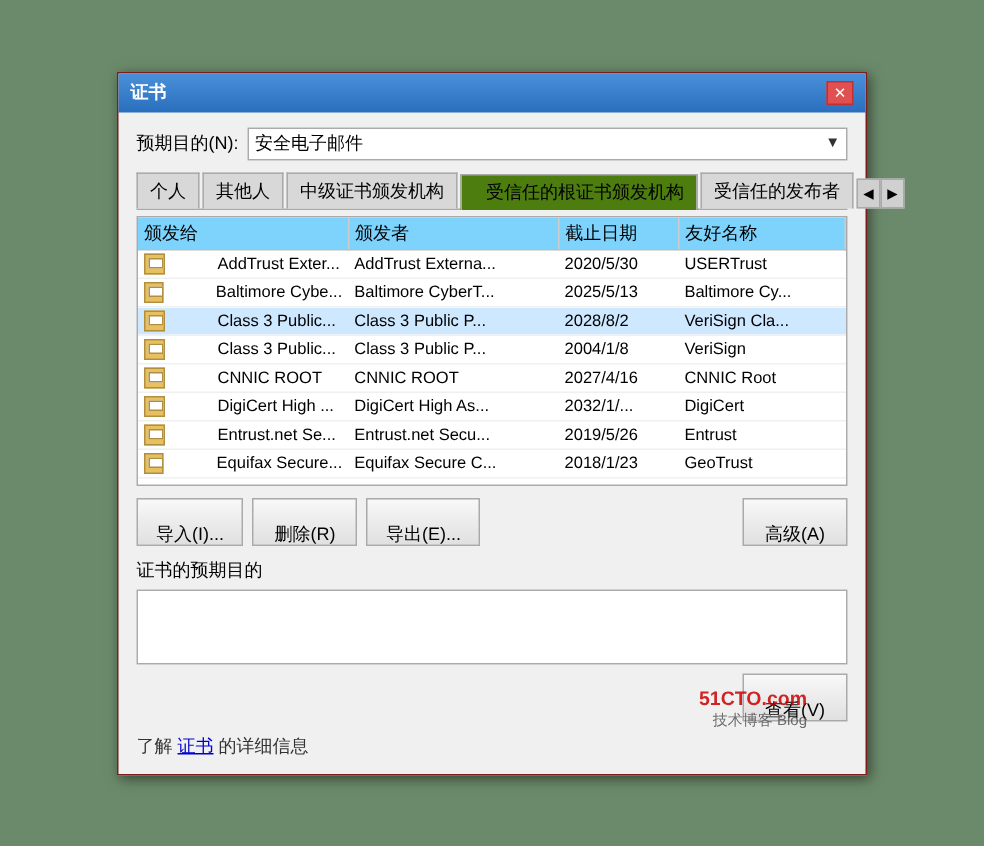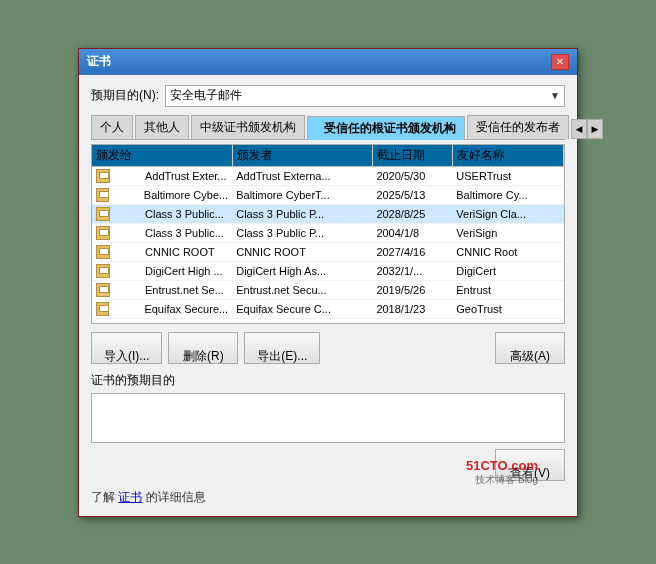--- a/index.html
+++ b/index.html
@@ -86,22 +86,22 @@
       padding: 3px 8px;
       border: 1px solid #aaa;
       background: #d8d8d8;
       cursor: pointer;
       font-size: 12px;
       margin-right: 2px;
       border-bottom: none;
       white-space: nowrap;
     }
     .tab.active {
-      background: #7dd3fc;
-      font-weight: bold;
+      background: #4d7c0f;
+      font-weight: normal;
       position: relative;
       bottom: -1px;
       z-index: 1;
       padding-left: 16px;
     }
     .tab-scroll-btns {
       display: flex;
       margin-left: auto;
     }
     .tab-scroll-btn {
@@ -120,21 +120,21 @@
       background: white;
       height: 180px;
       overflow-y: auto;
       overflow-x: hidden;
     }
     .cert-table {
       width: 100%;
       border-collapse: collapse;
     }
     .cert-table thead tr th {
-      background: #0369a1;
+      background: #7dd3fc;
       border-right: 1px solid #ccc;
       border-bottom: 1px solid #bbb;
       padding: 2px 4px;
       text-align: left;
       font-size: 12px;
       font-weight: normal;
       white-space: nowrap;
     }
     .cert-table tbody tr {
       cursor: pointer;
@@ -286,21 +286,21 @@
                 <td>Baltimore Cy...</td>
               </tr>
               <tr class="selected">
                 <td>
                   <span class="cert-cell-with-icon">
                     <span class="cert-icon"></span>
                     <span>Class 3 Public...</span>
                   </span>
                 </td>
                 <td>Class 3 Public P...</td>
-                <td>2028/8/25</td>
+                <td>2028/8/2</td>
                 <td>VeriSign Cla...</td>
               </tr>
               <tr>
                 <td>
                   <span class="cert-cell-with-icon">
                     <span class="cert-icon"></span>
                     <span>Class 3 Public...</span>
                   </span>
                 </td>
                 <td>Class 3 Public P...</td>

